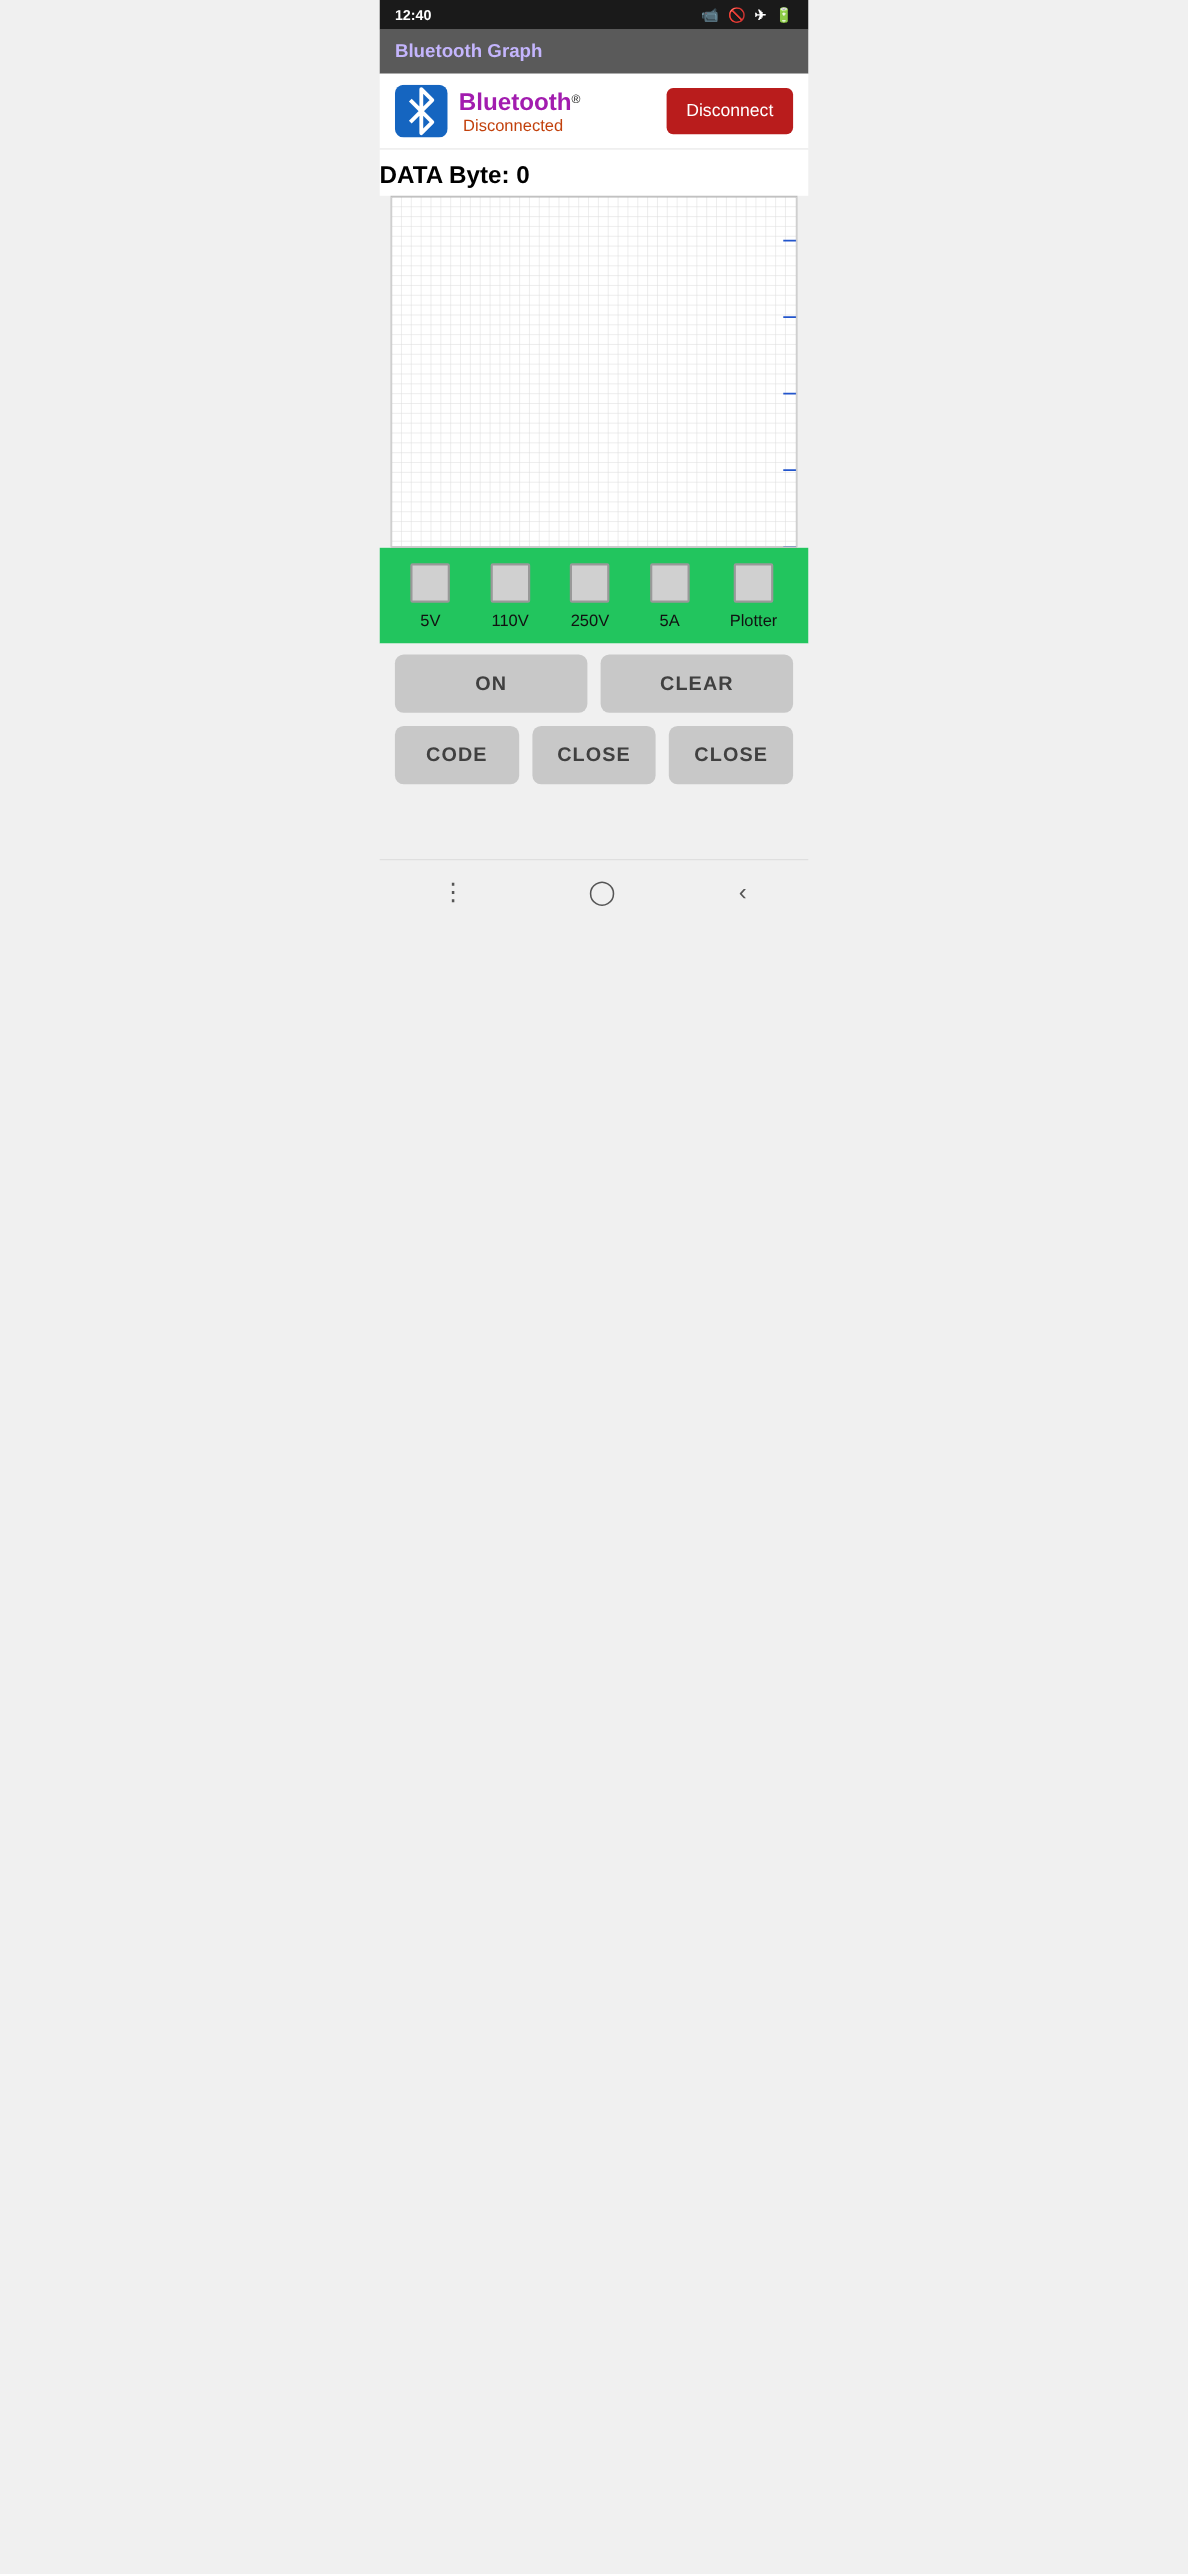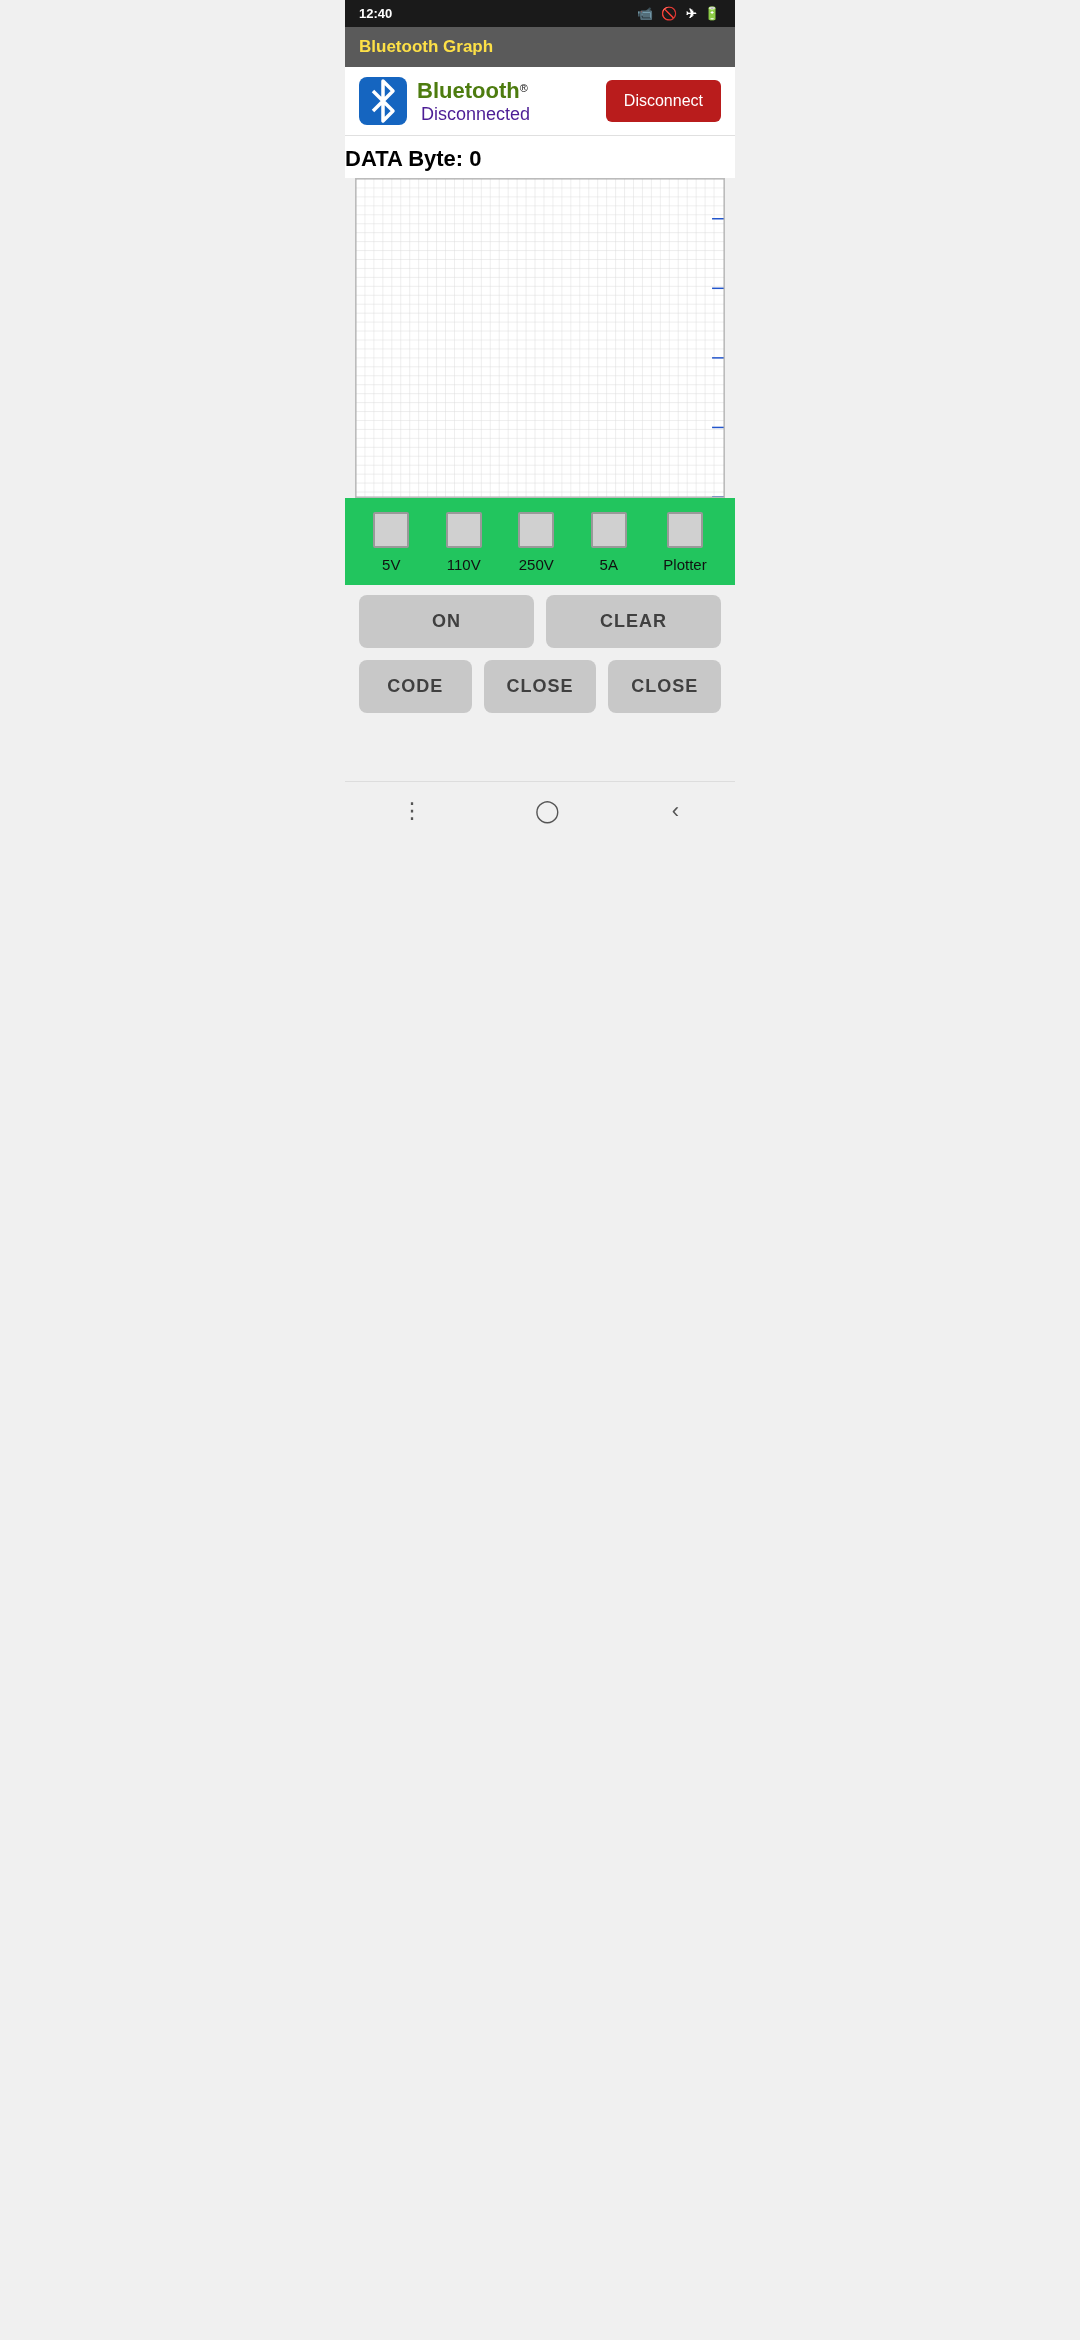--- a/index.html
+++ b/index.html
@@ -28,42 +28,42 @@
     }
     .status-right {
       display: flex;
       align-items: center;
       gap: 8px;
     }
 
     
     .title-bar {
       background: #5a5a5a;
-      color: #fde047;
+      color: #c4b5fd;
       padding: 10px 14px;
       font-size: 17px;
       font-weight: 600;
     }
 
     
     .header {
       background: #fff;
       display: flex;
       align-items: center;
       padding: 10px 14px;
       gap: 10px;
       border-bottom: 1px solid #e0e0e0;
     }
     .bluetooth-logo {
       width: 48px;
       height: 48px;
     }
     .status-label {
-      color: #4c1d95;
-      font-size: 18px;
+      color: #c2410c;
+      font-size: 15px;
       margin-left: 4px;
     }
     .disconnect-btn {
       margin-left: auto;
       background: #b91c1c;
       color: #fff;
       border: none;
       border-radius: 6px;
       padding: 12px 18px;
       font-size: 16px;
@@ -209,21 +209,21 @@
 </div>
 
 <div class="header">
 
   <svg class="bluetooth-logo" viewBox="0 0 48 48" xmlns="http://www.w3.org/2000/svg">
     <rect width="48" height="48" rx="8" fill="#1565C0"></rect>
     <polyline points="14,14 34,34 24,44 24,4 34,14 14,34" fill="none" stroke="white" stroke-width="3.5" stroke-linejoin="round"></polyline>
   </svg>
   <div style="display:flex;flex-direction:column;justify-content:center;">
     <div>
-      <span style="font-size:22px;font-weight:bold;color:#4d7c0f;">Bluetooth</span><span style="font-size:11px;vertical-align:super;color:#111;">®</span>
+      <span style="font-size:22px;font-weight:bold;color:#a21caf;">Bluetooth</span><span style="font-size:11px;vertical-align:super;color:#111;">®</span>
     </div>
     <span class="status-label">Disconnected</span>
   </div>
   <button class="disconnect-btn">Disconnect</button>
 </div>
 
 <div class="data-byte">
   <span>DATA Byte: 0</span>
 </div>
 

